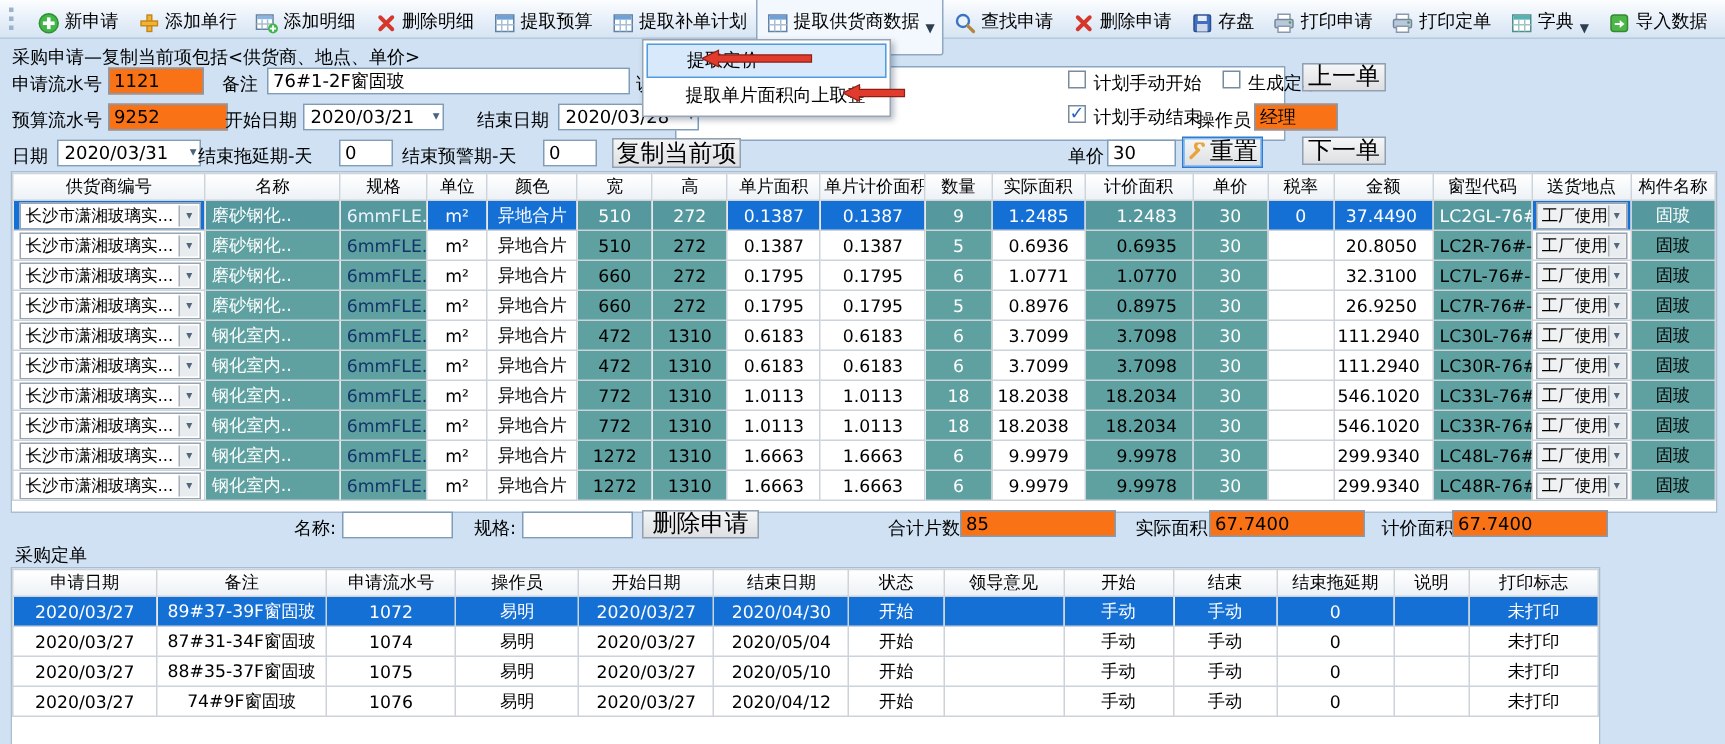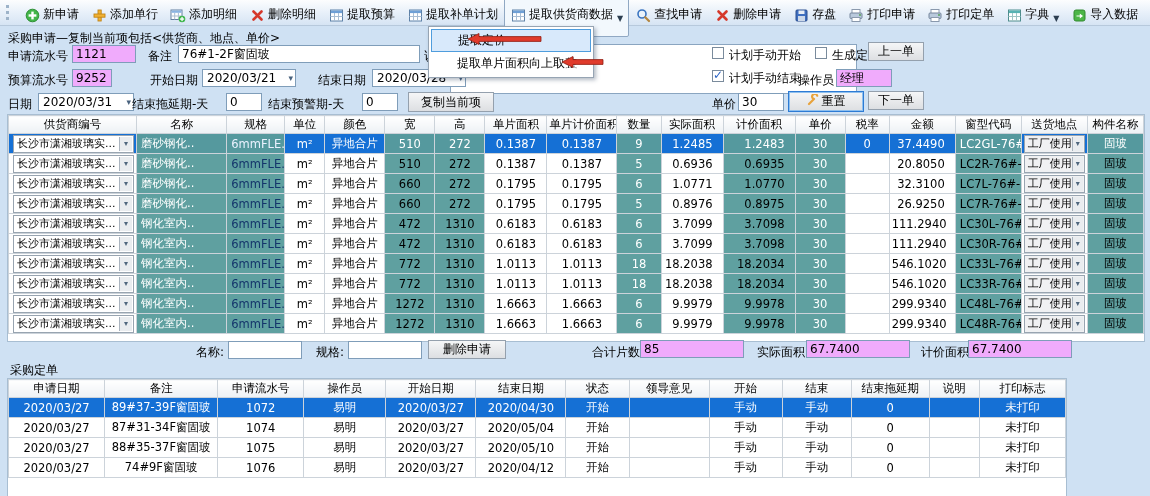--- a/index.html
+++ b/index.html
@@ -22,26 +22,26 @@
   .menu{position:absolute;left:428px;top:26px;width:160px;background:#fff;
     border:1px solid #96a4b3;box-shadow:2px 2px 4px rgba(40,60,90,.35);z-index:50;padding:2px 2px}
   .menu-item{height:23px;line-height:23px;padding-left:26px;box-sizing:border-box;font-size:12px}
   .menu-item.hl{background:#d8e9fb;border:1px solid #4f9ddd;line-height:21px}
   .anno{position:absolute;z-index:60;pointer-events:none}
   
   .lbl{position:absolute;white-space:nowrap;z-index:2}
   .under-menu{z-index:1}
   .tb{position:absolute;box-sizing:border-box;height:18px;border:1px solid #7f9db9;background:#fff;
     font-family:inherit;font-size:12px;padding:0 3px;z-index:2}
-  .ro{background:#f0abfc}
+  .ro{background:#f97316}
   .ddbox{position:absolute;box-sizing:border-box;height:18px;border:1px solid #7f9db9;background:#fff;
     display:flex;align-items:center;justify-content:space-between;padding:0 2px 0 4px;z-index:2}
   .ddbox .mark{color:#49627e;font-size:9px}
   .btn{position:absolute;box-sizing:border-box;background:linear-gradient(#f5f6f7,#dddfe2);
-    border:1px solid #94a0ad;font-size:12px;text-align:right;display:flex;align-items:center;
+    border:1px solid #94a0ad;font-size:16px;text-align:right;display:flex;align-items:center;
     justify-content:center;gap:3px;z-index:2;cursor:default}
   .btn.focus{border:1px solid #2d7bd4;box-shadow:inset 0 0 0 1px #8fc0ee}
   .cbx{position:absolute;display:flex;align-items:flex-start;gap:5px;z-index:2}
   .cbx .box{width:12px;height:12px;box-sizing:border-box;background:#fff;border:1px solid #7a8b9c;position:relative}
   .cbx.on .box::after{content:"✓";position:absolute;left:0;top:-3px;font-size:12px;font-weight:bold;color:#2a62c4}
   .notebox{position:absolute;left:450px;top:44px;width:405px;height:48px;background:#fff;
     border:1px solid #8aa5c0;z-index:1}
   
   .gridwrap{position:absolute;background:#fff;overflow:hidden;border:1px solid #a8bed2}
   #main-grid{left:7px;top:114px;width:1136px;height:226px}
@@ -227,21 +227,21 @@
 <div class="lbl" style="left:8px;top:30px">采购申请—复制当前项包括&lt;供货商、地点、单价&gt;</div>
 
 <div class="lbl" style="left:8px;top:48px">申请流水号</div>
 <input class="tb ro" style="left: 72px; top: 45px; width: 64px;" value="1121">
 <div class="lbl" style="left:148px;top:48px">备注</div>
 <input class="tb" style="left: 178px; top: 45px; width: 242px;" value="76#1-2F窗固玻">
 <div class="lbl under-menu" style="left:424px;top:48px">说明</div>
 <div class="notebox"></div>
 
 <div class="lbl" style="left:8px;top:72px">预算流水号</div>
-<input class="tb ro" style="left: 72px; top: 69px; width: 40px;" value="9252">
+<input class="tb ro" style="left: 72px; top: 69px; width: 80px;" value="9252">
 <div class="lbl" style="left:150px;top:72px">开始日期</div>
 <div class="ddbox" style="left:202px;top:69px;width:94px">
     <span>2020/03/21</span>
     <span class="mark">▾</span>
   </div>
 <div class="lbl" style="left:318px;top:72px">结束日期</div>
 <div class="ddbox" style="left:372px;top:69px;width:94px">
     <span>2020/03/28</span>
     <span class="mark">▾</span>
   </div>
@@ -266,21 +266,21 @@
     <span>生成定单</span>
   </div>
 <div class="cbx on" style="left:712px;top:70px">
     <span class="box"></span>
     <span>计划手动结束</span>
   </div>
 <div class="lbl" style="left:798px;top:72px">操作员</div>
 <input class="tb ro" style="left: 836px; top: 69px; width: 56px;" value="经理">
 <div class="lbl" style="left:712px;top:96px">单价</div>
 <input class="tb" style="left: 738px; top: 93px; width: 46px;" value="30">
-<div class="btn focus" style="left:788px;top:91px;width:76px;height:21px">
+<div class="btn focus" style="left:788px;top:91px;width:54px;height:21px">
     <span class="ico"><svg width="12" height="12">
         <path d="M2 10 L7 5 M7 5 a2.6 2.6 0 1 1 3.2-3.2" stroke="#e8a33d" stroke-width="2.2" fill="none" stroke-linecap="round"></path>
       </svg></span>
     <span>重置</span>
   </div>
 <div class="btn" style="left:868px;top:42px;width:56px;height:19px">上一单</div>
 <div class="btn" style="left:868px;top:91px;width:56px;height:19px">下一单</div>
 
 <div class="gridwrap" id="main-grid">
     <table class="grid">

